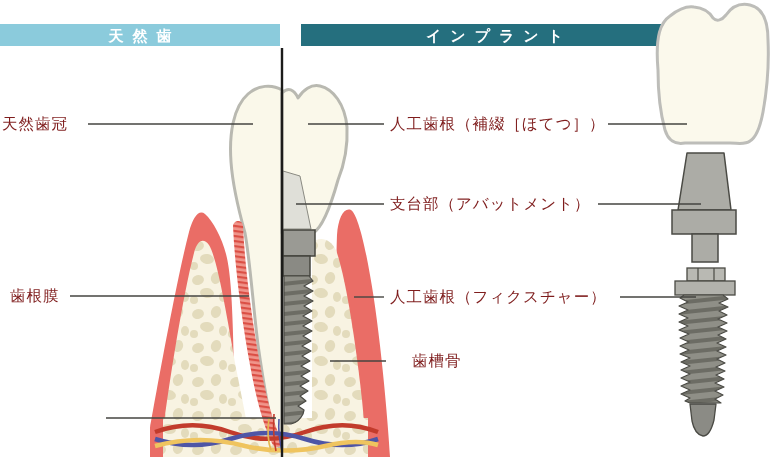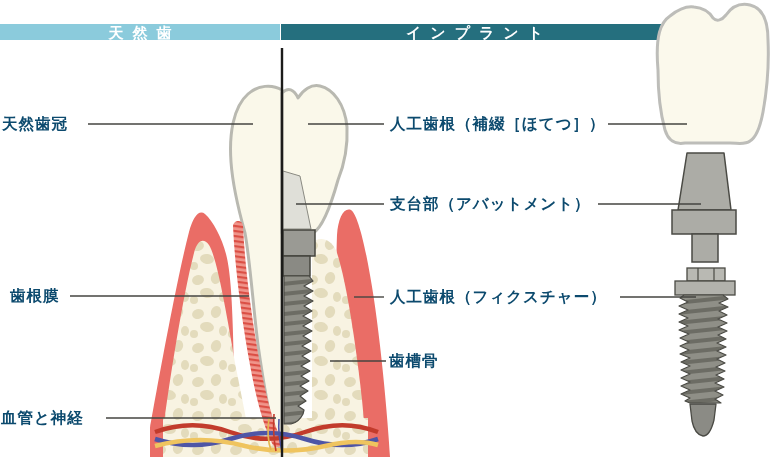--- a/index.html
+++ b/index.html
@@ -1,35 +1,35 @@
 <!DOCTYPE html>
 <html><head>
 <meta charset="utf-8">
 <style>
   html,body{margin:0;padding:0;background:#ffffff;}
   .stage{position:relative;width:771px;height:457px;background:#fff;overflow:hidden;
          font-family:"DejaVu Sans","Liberation Sans",sans-serif;}
-  .hdr{position:absolute;top:24px;height:16px;display:flex;align-items:flex-start;justify-content:center;
+  .hdr{position:absolute;top:24px;height:22px;display:flex;align-items:flex-end;justify-content:center;
        z-index:1;color:#fff;font-weight:bold;font-size:15px;letter-spacing:9px;padding-left:9px;box-sizing:border-box;}
   .hdr-left{left:0;width:280px;}
   .hdr-right{left:281px;width:387px;}
   .scene{position:absolute;left:0;top:0;z-index:2;pointer-events:none;}
-  .lbl{position:absolute;z-index:3;font-size:15.5px;font-weight:700;color:#0c4a6e;
+  .lbl{position:absolute;z-index:3;font-size:15.5px;font-weight:400;color:#7f1d1d;
        letter-spacing:1px;white-space:nowrap;line-height:20px;}
   .lead{stroke:#454541;stroke-width:1.4;}
 </style>
 </head>
 <body>
 
 <div class="stage">
 
   <div class="hdr hdr-left" style="background: rgb(139, 203, 220);">
     <span>天然歯</span>
   </div>
-  <div class="hdr hdr-right" style="background: rgb(37, 111, 126);">
+  <div class="hdr hdr-right" style="background: rgb(37, 111, 126); margin-left: 20px;">
     <span>インプラント</span>
   </div>
 
   <svg class="scene" width="771" height="457" viewBox="0 0 771 457">
     <defs>
       <pattern id="bonePat" width="38" height="34" patternUnits="userSpaceOnUse">
         <rect width="38" height="34" fill="#F8F3E2"></rect>
         <ellipse cx="8" cy="8" rx="6" ry="5" fill="#E3DBBC" transform="rotate(-15 8 8)"></ellipse>
         <ellipse cx="26" cy="6" rx="5" ry="6" fill="#E3DBBC" transform="rotate(20 26 6)"></ellipse>
         <ellipse cx="17" cy="21" rx="7" ry="5" fill="#E3DBBC" transform="rotate(10 17 21)"></ellipse>
@@ -91,18 +91,17 @@
     <line class="lead" x1="598" y1="204" x2="701" y2="204"></line>
     <line class="lead" x1="70" y1="296" x2="249" y2="296"></line>
     <line class="lead" x1="354" y1="297" x2="384" y2="297"></line>
     <line class="lead" x1="620" y1="297" x2="696" y2="297"></line>
     <line class="lead" x1="330" y1="361" x2="386" y2="361"></line>
     <line class="lead" x1="106" y1="418" x2="276" y2="418"></line>
   </svg>
 
   <div class="lbl" style="left:2px;top:114px">天然歯冠</div>
   <div class="lbl" style="left:10px;top:286px">歯根膜</div>
-  <div class="lbl" style="left:1px;top:408px">血管と神経</div>
   <div class="lbl" style="left:390px;top:114px">人工歯根（補綴［ほてつ］）</div>
   <div class="lbl" style="left:390px;top:287px">人工歯根（フィクスチャー）</div>
   <div class="lbl" style="left:390px;top:194px">支台部（アバットメント）</div>
-  <div class="lbl" style="left:389px;top:351px">歯槽骨</div>
+  <div class="lbl" style="left:412px;top:351px">歯槽骨</div>
 </div>
 
 </body></html>

